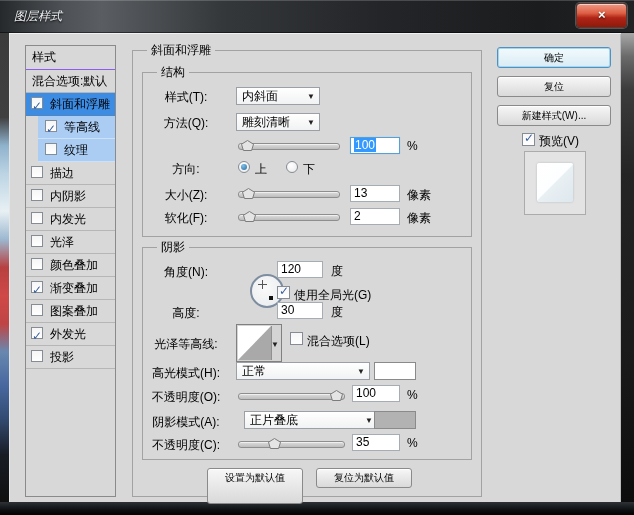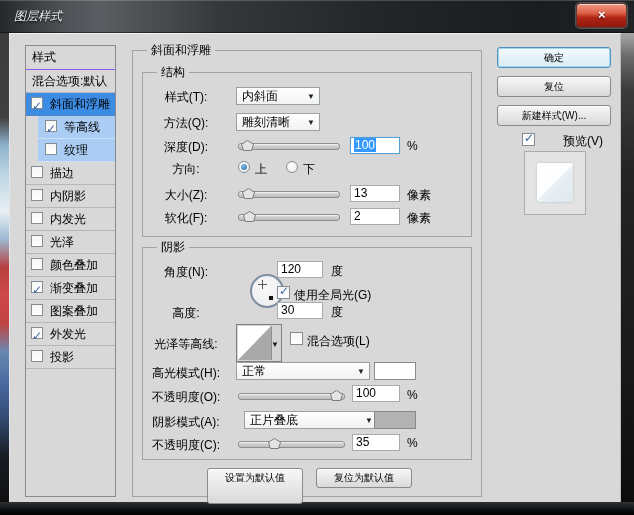--- a/index.html
+++ b/index.html
@@ -181,21 +181,20 @@
     <span>内斜面</span>
     <span class="dd-arrow">▼</span>
   </div>
 
   <span class="flabel rlabel" style="left:140px;top:115px;">方法(Q):</span>
   <div class="dropdown" style="left:236px;top:113px;width:84px;">
     <span>雕刻清晰</span>
     <span class="dd-arrow">▼</span>
   </div>
 
-  <span class="flabel rlabel" style="left:140px;top:139px;">深度(D):</span>
   <div class="slider" style="left:238px;top:140px;width:102px;">
     <div class="track"></div>
     <span class="sthumb" style="left:9%;">
       <svg width="13" height="11" viewBox="0 0 13 11">
           <path d="M6.5 0.5 L12.5 4.2 L10.6 10.5 L2.4 10.5 L0.5 4.2 Z" fill="#e4e4e4" stroke="#7c7c7c"></path>
         </svg>
     </span>
   </div>
   <div class="tinput focused" style="left:350px;top:137px;width:50px;"><span class="selspan">100</span></div>
   <span class="unit" style="left:407px;top:139px;">%</span>
@@ -304,19 +303,19 @@
   <div class="btn" style="left:207px;top:468px;width:96px;height:36px;line-height:18px;">设置为默认值</div>
   <div class="btn" style="left:316px;top:468px;width:96px;height:20px;line-height:18px;">复位为默认值</div>
 
   <div class="btn focusring" style="left:497px;top:47px;width:114px;height:21px;line-height:19px;">确定</div>
   <div class="btn" style="left:497px;top:105px;width:114px;height:21px;line-height:19px;">新建样式(W)...</div>
   <div class="btn" style="left:497px;top:76px;width:114px;height:21px;line-height:19px;">复位</div>
 
   <span class="mcbx checked" style="left:522px;top:133px;">
       <span class="tick">✓</span>
     </span>
-  <span class="flabel" style="left:539px;top:133px;margin-left:24px;">预览(V)</span>
+  <span class="flabel" style="left:539px;top:133px;">预览(V)</span>
 
   <div class="preview-box">
     <div class="preview-square"></div>
   </div>
 
 </div>
 
 </body></html>

